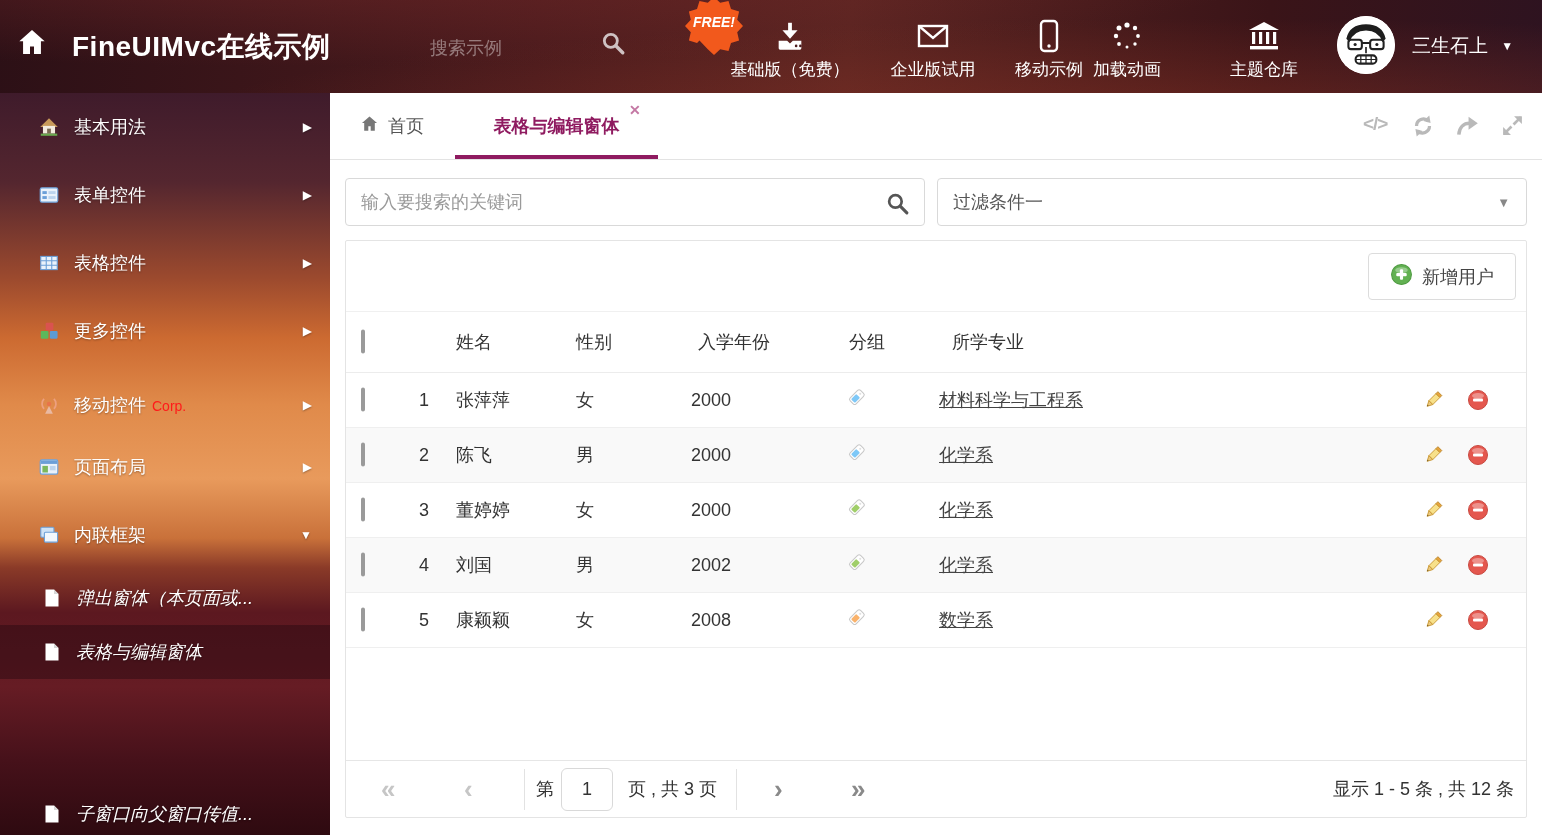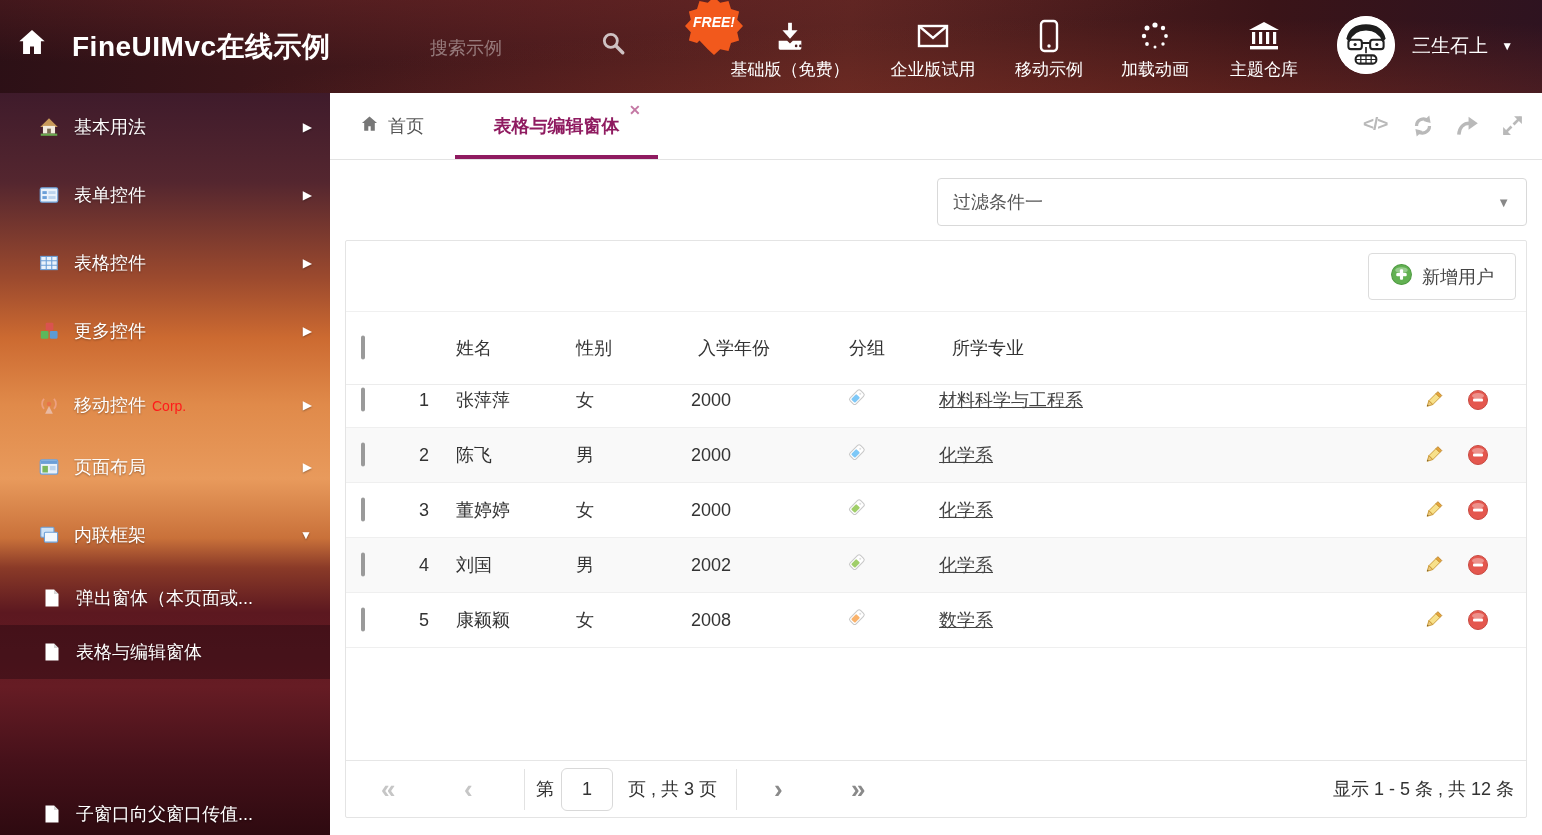--- a/index.html
+++ b/index.html
@@ -34,21 +34,21 @@
       #46111a 90%, #2e0a10 100%);
   }
   .side-item { position:absolute; left:0; width:330px; height:68px; color:#fff;
     font-size:18px; cursor:pointer; text-shadow:0 1px 2px rgba(0,0,0,.35); }
   .side-item .si-icon { position:absolute; left:38px; top:50%; transform:translateY(-50%); width:22px; height:22px; }
   .side-item .si-label { position:absolute; left:74px; top:50%; transform:translateY(-50%); white-space:nowrap; }
   .side-item .si-suffix { color:#ff1a1a; font-size:14px; margin-left:6px; text-shadow:none; }
   .side-item .si-arrow { position:absolute; right:18px; top:50%; transform:translateY(-50%); font-size:12px; color:#fff; }
   .side-sub { position:absolute; left:0; width:330px; height:54px; color:#fff; font-size:18px; cursor:pointer; text-shadow:0 1px 2px rgba(0,0,0,.4); }
   .side-sub .si-icon { position:absolute; left:42px; top:50%; transform:translateY(-50%); width:20px; height:20px; }
-  .side-sub .si-label { position:absolute; left:76px; top:50%; transform:translateY(-50%); white-space:nowrap; }
+  .side-sub .si-label { position:absolute; left:76px; top:50%; transform:translateY(-50%); white-space:nowrap;font-style:italic; }
   .side-sub.active { background:rgba(25,6,12,.38); }
 
   
   .main { position:absolute; left:330px; top:93px; width:1212px; height:742px; background:#fff; }
   .tabbar { position:absolute; left:0; top:0; width:1212px; height:67px; border-bottom:1px solid #e3e3e3; }
   .tab-home { position:absolute; left:30px; top:0; height:66px; display:flex; align-items:center; gap:9px;
     color:#555; font-size:18px; cursor:pointer; }
   .tab-active { position:absolute; left:125px; top:0; width:203px; height:66px; cursor:pointer; }
   .tab-active .ta-label { position:absolute; left:50%; top:50%; transform:translate(-50%,-50%);
     color:#8f1b60; font-size:18px; font-weight:bold; white-space:nowrap; }
@@ -67,21 +67,21 @@
   .filter-select .caret { position:absolute; right:16px; top:50%; transform:translateY(-50%); color:#888; font-size:13px; }
 
   .grid-panel { position:absolute; left:15px; top:147px; width:1182px; height:578px;
     border:1px solid #e4e4e4; border-radius:2px; background:#fff; }
   .btn { position:absolute; top:12px; height:47px; border:1px solid #dcdcdc; border-radius:4px;
     background:#fff; display:flex; align-items:center; justify-content:center; gap:9px;
     font-size:18px; color:#444; cursor:pointer; }
   .btn-delete { left:10px; width:170px; }
   .btn-add { right:10px; width:148px; }
 
-  .thead { position:absolute; left:0; top:70px; width:100%; height:74px;
+  .thead { position:absolute; left:0; top:70px; width:100%; height:62px;
     border-top:1px solid #f0f0f0; border-bottom:1px solid #ececec; font-size:18px; color:#333; }
   .srow { position:absolute; left:0; width:100%; height:55px; border-bottom:1px solid #efefef; font-size:18px; }
   .srow.alt { background:#f9f9f9; }
   .cell { position:absolute; top:50%; transform:translateY(-50%); white-space:nowrap; }
   .col-cb   { left:15px; }
   .col-num  { left:50px; width:33px; text-align:right; }
   .col-name { left:110px; }
   .col-gender { left:230px; }
   .col-year { left:345px; }
   .col-tag  { left:500px; }
@@ -148,21 +148,21 @@
   </div>
   <div class="hdr-nav-item" style="left:974px">
     <div class="ni-icon">
       <svg width="22" height="34" viewBox="0 0 22 34">
           <rect x="3" y="2" width="16" height="30" rx="3.5" fill="none" stroke="#fff" stroke-width="2.4"></rect>
           <circle cx="11" cy="27" r="1.7" fill="#fff"></circle>
         </svg>
     </div>
     <div class="ni-label">移动示例</div>
   </div>
-  <div class="hdr-nav-item" style="left:1080px">
+  <div class="hdr-nav-item" style="left:1052px">
     <div class="ni-icon">
       <svg width="34" height="34" viewBox="0 0 34 34" fill="#fff">
           <circle cx="17" cy="6" r="2.6"></circle>
           <circle cx="25" cy="9" r="2.2"></circle>
           <circle cx="28" cy="17" r="1.9"></circle>
           <circle cx="25" cy="25" r="1.7"></circle>
           <circle cx="17" cy="28" r="1.5"></circle>
           <circle cx="9" cy="25" r="1.9"></circle>
           <circle cx="6" cy="17" r="2.2"></circle>
           <circle cx="9" cy="9" r="2.5"></circle>
@@ -356,20 +356,29 @@
     <span class="tb-icon" style="left:1170px">
       <svg width="25" height="25" viewBox="0 0 24 24">
           <polygon points="13.5,3 21,3 21,10.5" fill="#b9b9b9"></polygon>
           <line x1="20" y1="4" x2="13" y2="11" stroke="#b9b9b9" stroke-width="2.6"></line>
           <polygon points="3,13.5 3,21 10.5,21" fill="#b9b9b9"></polygon>
           <line x1="4" y1="20" x2="11" y2="13" stroke="#b9b9b9" stroke-width="2.6"></line>
         </svg>
     </span>
   </div>
 
+  <div class="search-input">
+    <span class="ph">输入要搜索的关键词</span>
+    <span class="mag">
+      <svg width="25" height="25" viewBox="0 0 24 24">
+          <circle cx="10" cy="10" r="6" fill="none" stroke="#555" stroke-width="2.6"></circle>
+          <line x1="14.6" y1="14.6" x2="21" y2="21" stroke="#555" stroke-width="3" stroke-linecap="round"></line>
+        </svg>
+    </span>
+  </div>
 
   <div class="filter-select">
     <span class="val">过滤条件一</span>
     <span class="caret">▼</span>
   </div>
 
   <div class="grid-panel">
 
 
     <div class="btn btn-add">

